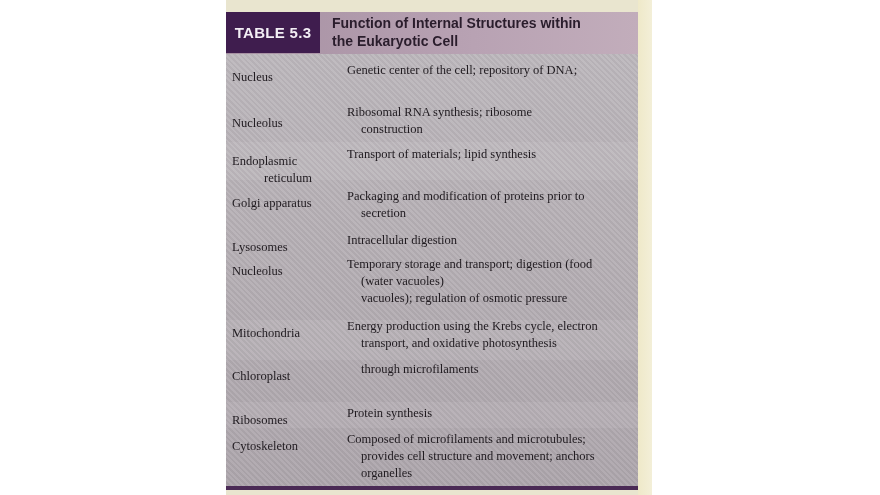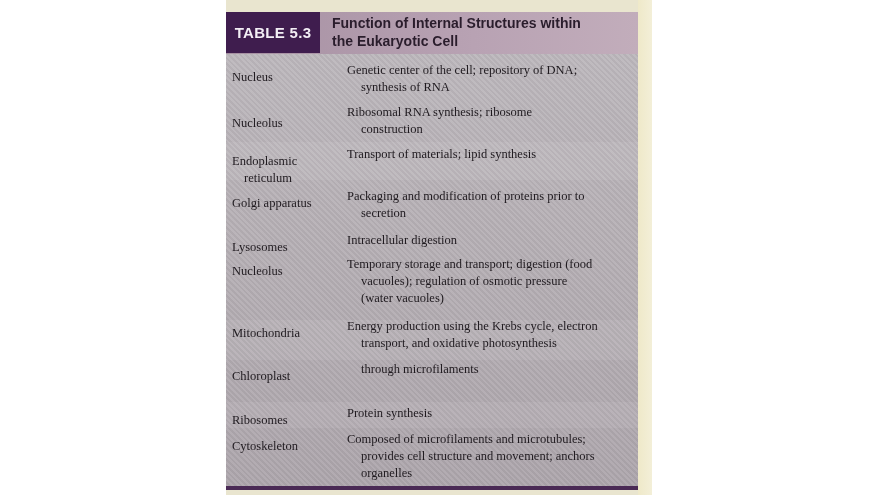--- a/index.html
+++ b/index.html
@@ -38,21 +38,21 @@
     position:absolute; left:0; top:42px; width:412px; height:432px;
     background:
       repeating-linear-gradient(45deg, rgba(255,255,255,0.05) 0 2px, rgba(0,0,0,0.04) 2px 4px),
       linear-gradient(180deg,#bdb8bd 0%,#b7b1b6 40%,#aea7ad 100%);
   }
   .row {
     position:absolute; left:0; width:412px;
     font-size:12.5px; line-height:17px; color:#1f1a1f;
   }
   .row .name { position:absolute; left:6px; top:0; width:100px;margin-top:7px; }
-  .row .name .cont { padding-left:12px; display:block; }
+  .row .name .cont { padding-left:12px; display:block;text-align:center; }
   .row .desc { position:absolute; left:121px; top:0; width:290px; }
   .row .desc .l1 { display:block; }
   .row .desc .ln { display:block; padding-left:14px; }
   .shade { position:absolute; left:0; width:412px; background:rgba(255,255,255,0.07); }
   .bottom-rule {
     position:absolute; left:0; top:474px; width:412px; height:4px; background:#4a2a55;
   }
 </style>
 </head>
 <body>
@@ -71,21 +71,20 @@
 
   <div class="body">
     <div class="shade" style="top:88px;height:38px"></div>
     <div class="shade" style="top:266px;height:40px"></div>
     <div class="shade" style="top:348px;height:26px"></div>
 
     <div class="row" style="top:8px">
       <div class="name">Nucleus</div>
       <div class="desc">
         <span class="l1">Genetic center of the cell; repository of DNA;</span>
-        <span class="ln">synthesis of RNA</span>
       </div>
     </div>
 
     <div class="row" style="top:50px">
       <div class="name" style="top:4px">Nucleolus</div>
       <div class="desc">
         <span class="l1">Ribosomal RNA synthesis; ribosome</span>
         <span class="ln">construction</span>
       </div>
     </div>
@@ -112,22 +111,22 @@
       <div class="name">Lysosomes</div>
       <div class="desc">
         <span class="l1">Intracellular digestion</span>
       </div>
     </div>
 
     <div class="row" style="top:202px">
       <div class="name">Nucleolus</div>
       <div class="desc">
         <span class="l1">Temporary storage and transport; digestion (food</span>
+        <span class="ln">(water vacuoles)</span>
         <span class="ln">vacuoles); regulation of osmotic pressure</span>
-        <span class="ln">(water vacuoles)</span>
       </div>
     </div>
 
     <div class="row" style="top:264px">
       <div class="name">Mitochondria</div>
       <div class="desc">
         <span class="l1">Energy production using the Krebs cycle, electron</span>
         <span class="ln">transport, and oxidative photosynthesis</span>
       </div>
     </div>

